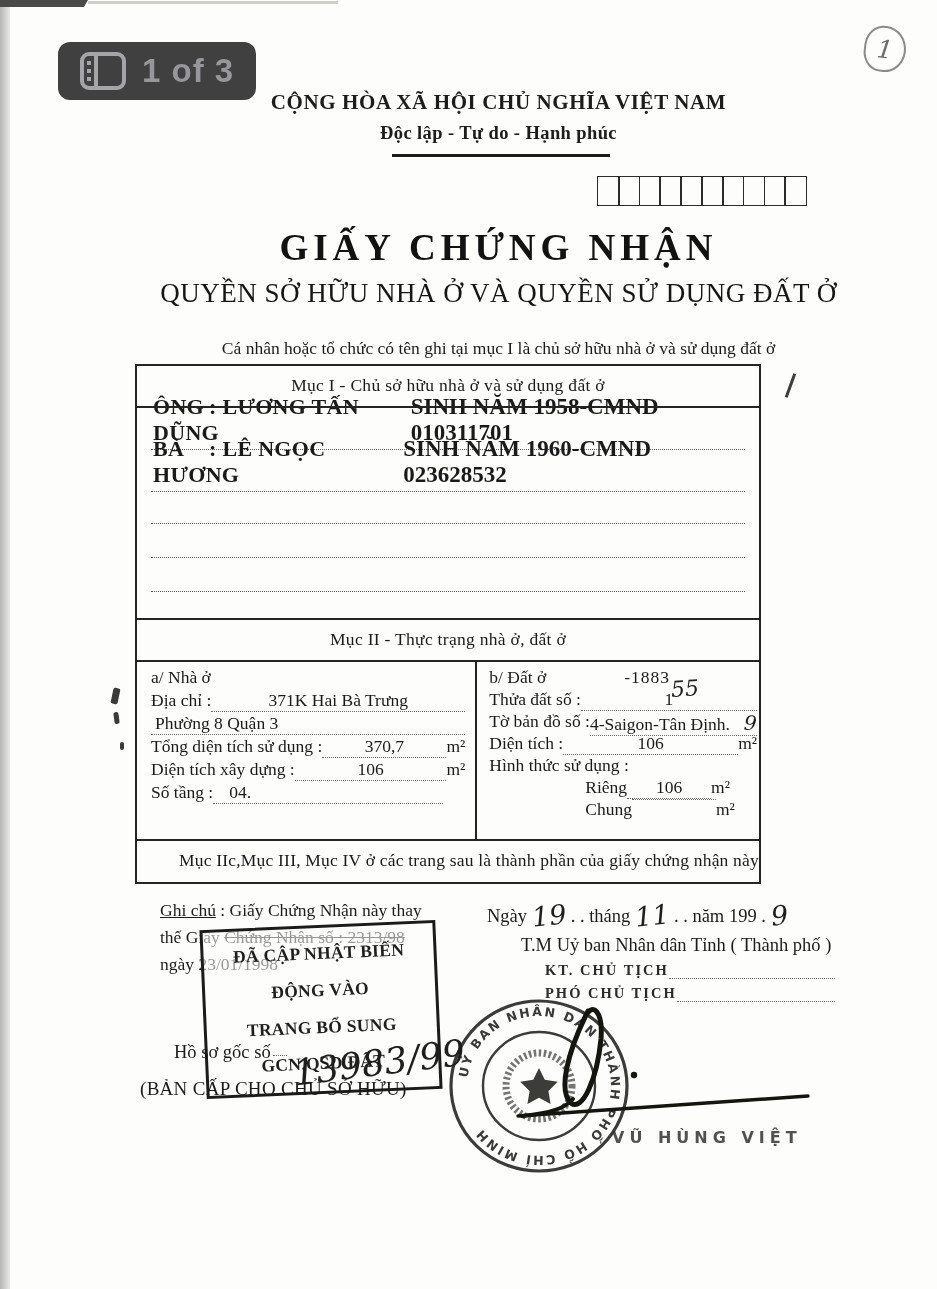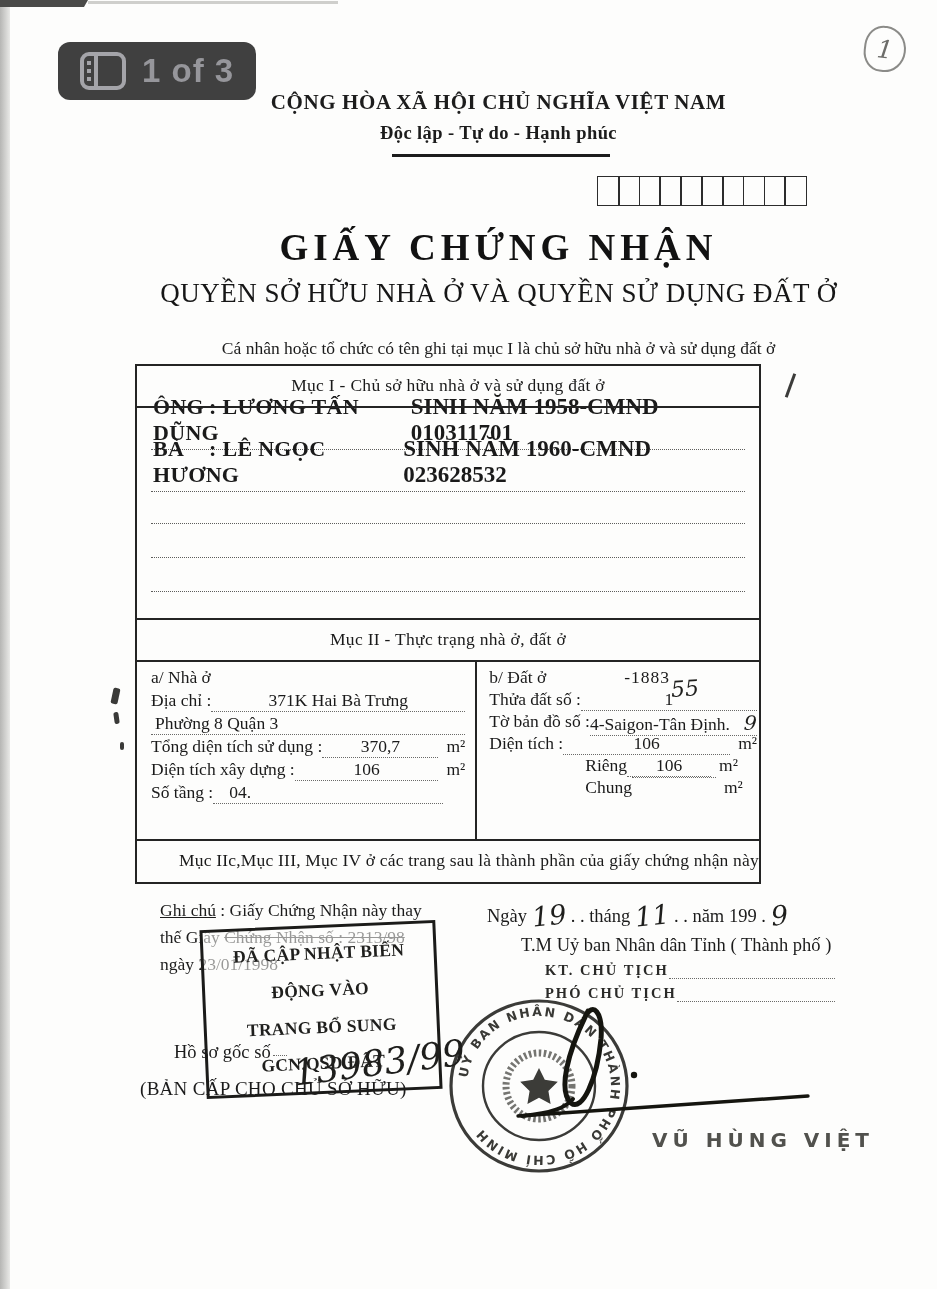--- a/index.html
+++ b/index.html
@@ -72,21 +72,21 @@
   .sec2-head { border-top:2.5px solid #242424; border-bottom:2.5px solid #242424; }
 
   .cols { display:flex; border-bottom:2.5px solid #242424; height:179px; }
   .col-house { width:352px; border-right:2.5px solid #242424; padding:5px 10px 0 14px; font-size:17.5px; }
   .col-land  { flex:1; padding:5px 2px 0 12px; font-size:17.5px; position:relative; }
   .fline { display:flex; align-items:flex-start; height:23px; }
   .col-land .fline { height:22px; }
   .flabel { white-space:nowrap; }
   .fval { flex:1; border-bottom:1.6px dotted #6a6a68; text-align:center; white-space:nowrap; position:relative; min-width:0; }
   .fval.spill { overflow:visible; text-align:left; padding-left:6px; z-index:2; }
-  .unit { margin-left:8px; white-space:nowrap; }
+  .unit { white-space:nowrap; }
   .land-title-row { justify-content:flex-start; }
   .land-annot { margin-left:78px; letter-spacing:1px; }
   .hw { font-family:"DejaVu Serif", serif; font-style:italic; color:#1e1e1c; }
   .hw-55 { position:absolute; right:58px; top:-13px; font-size:22px; transform:rotate(-4deg); }
   .hw-9  { display:inline-block; font-size:20px; margin-left:10px; transform:rotate(4deg); }
   .indent-row { margin-left:96px; }
   .indent-row .fval { max-width:84px; }
 
   .sec-footnote { text-align:right; font-size:17.5px; padding:9px 0 11px; letter-spacing:0.2px; }
 
@@ -104,21 +104,21 @@
   .date-line { font-size:18.5px; }
   .date-line .hw { font-size:27px; display:inline-block; transform:rotate(-6deg); position:relative; top:3px; }
   .committee-line { margin-top:7px; font-size:18.5px;margin-left:34px; }
   .title-line { display:flex; align-items:flex-end; margin-left:58px; margin-top:6px; width:290px; }
   .title-line .tl-label { font-size:14.5px; font-weight:bold; letter-spacing:2px; white-space:nowrap; color:#2a2a28; }
   .title-line .tl-dots { flex:1; border-bottom:1.7px dotted #6a6a68; height:14px; }
 
   .seal-svg { position:absolute; left:425px; top:992px; opacity:0.93; }
   .sig-svg { position:absolute; left:470px; top:995px; }
   .signer-name { position:absolute; left:612px; top:1128px; font-family:"DejaVu Sans", sans-serif;
-    font-size:20px; font-weight:bold; letter-spacing:5px; color:#34342f; opacity:0.85;margin-left:40px; }
+    font-size:16px; font-weight:bold; letter-spacing:5px; color:#34342f; opacity:0.85; }
 
   
   .dossier-block { position:absolute; left:140px; top:1042px; width:360px; color:#1b1b1b; }
   .dossier-line1 { padding-left:34px; font-size:18.5px; display:flex; align-items:flex-start; }
   .dossier-dots { display:inline-block; width:14px; border-bottom:1.6px dotted #6a6a68; height:14px; margin:0 2px; }
   .hw-dossier { font-size:36px; line-height:30px; display:inline-block; transform:rotate(-7deg); margin-left:4px; position:relative; top:6px; }
   .dossier-line2 { margin-top:6px; font-size:19px; letter-spacing:0.3px; }
 </style>
 </head>
 <body>
@@ -240,20 +240,23 @@
           <span class="fval">
             <span>4-Saigon-Tân Định.</span>
             <span class="hw hw-9">9</span>
           </span>
         </div>
         <div class="fline">
           <span class="flabel">Diện tích :</span>
           <span class="fval">106</span>
           <span class="unit">m²</span>
         </div>
+        <div class="fline">
+          <span class="flabel">Hình thức sử dụng :</span>
+        </div>
         <div class="fline indent-row">
           <span class="flabel">Riêng</span>
           <span class="fval">106</span>
           <span class="unit">m²</span>
         </div>
         <div class="fline indent-row">
           <span class="flabel">Chung</span>
           <span class="fval"></span>
           <span class="unit">m²</span>
         </div>

